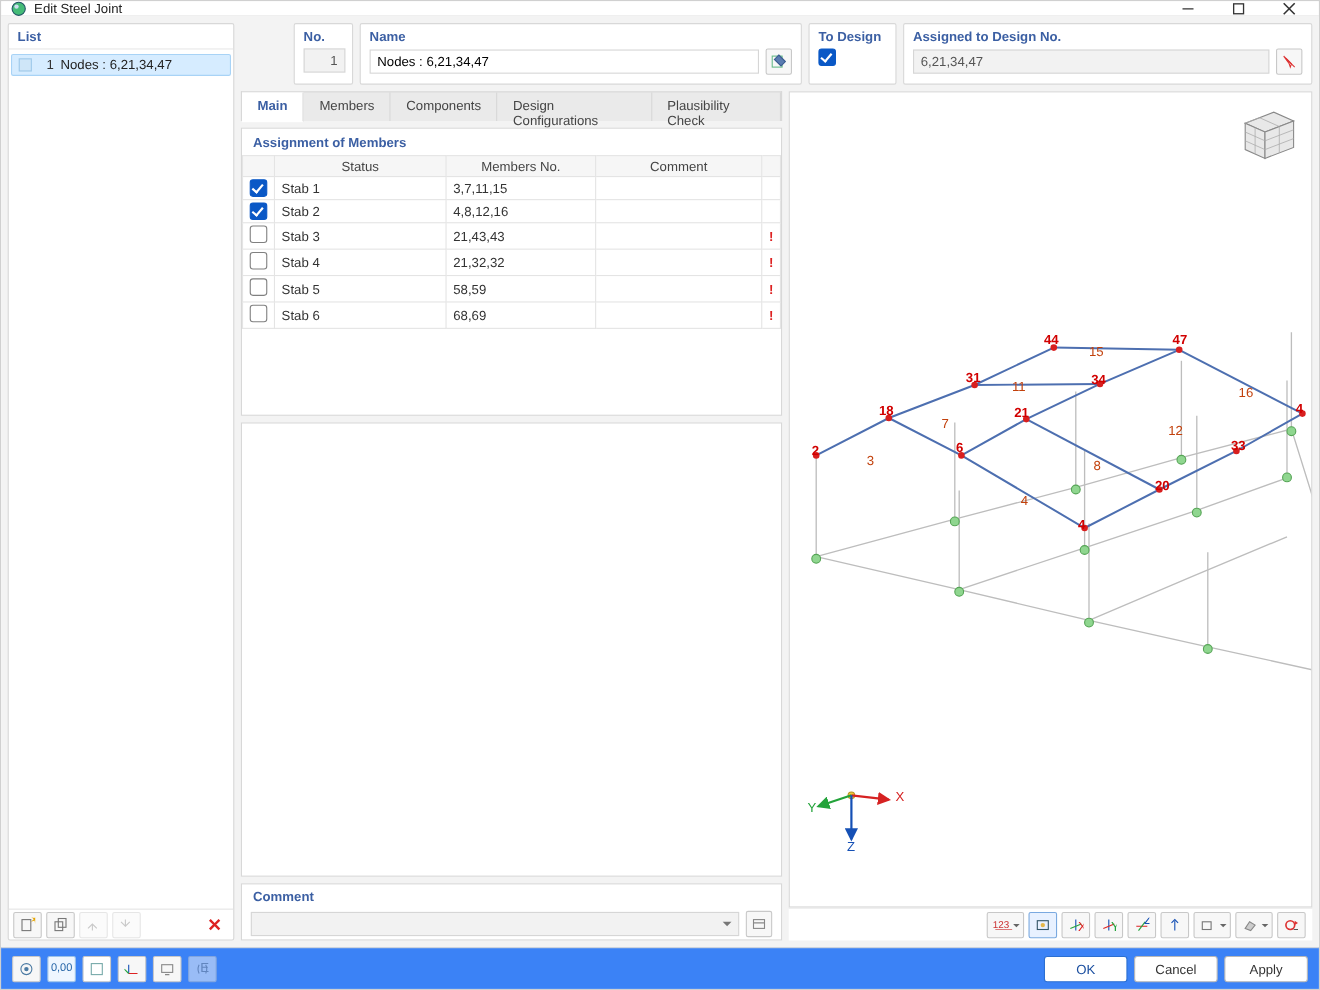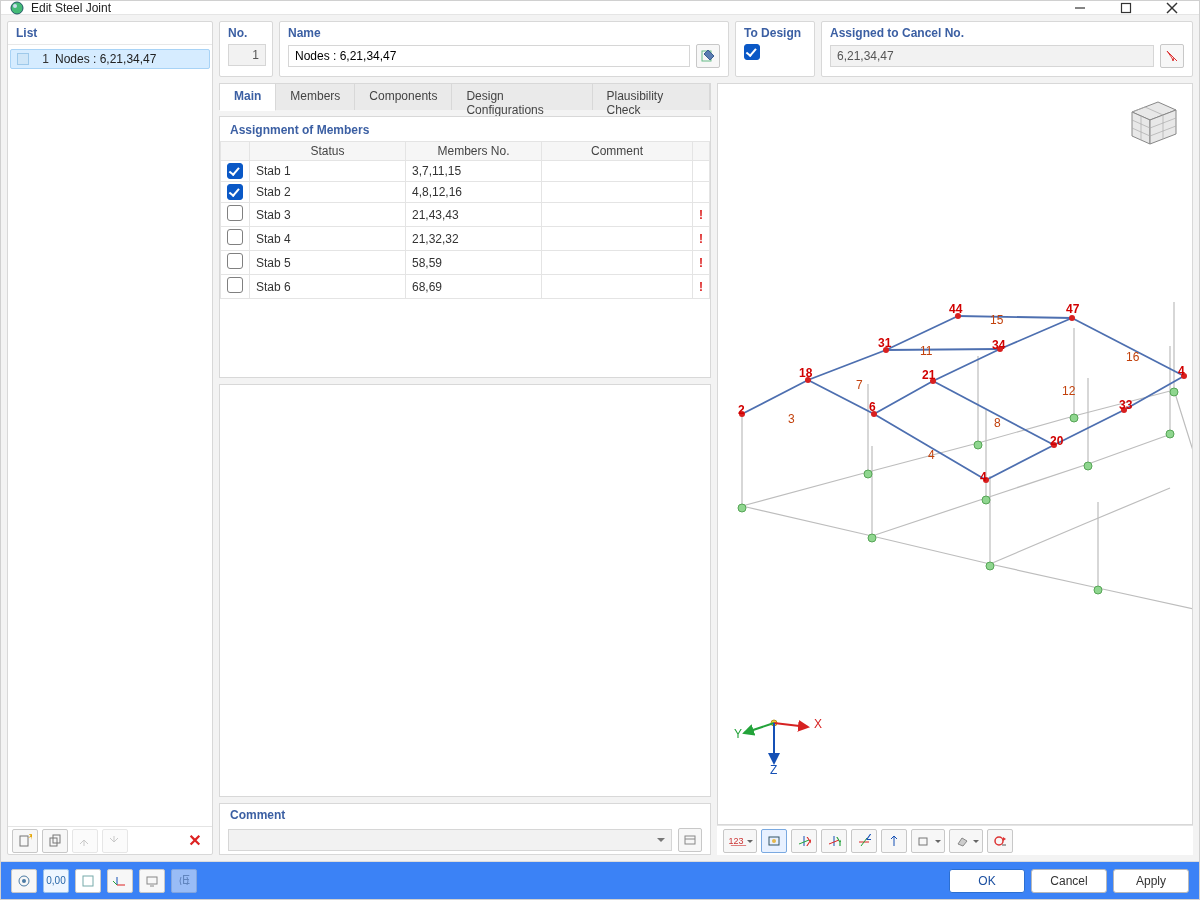--- a/index.html
+++ b/index.html
@@ -21,21 +21,21 @@
 
   .tree-panel { width:206px; display:flex; flex-direction:column; }
   .tree-header { color:#3b5fa3; font-weight:600; padding:4px 8px; border-bottom:1px solid #e8e8e8; }
   .tree-body { flex:1; padding:4px 2px; }
   .tree-row { display:flex; align-items:center; gap:6px; padding:2px 6px; background:#d6ecff; border:1px solid #a8d3f6; border-radius:2px; }
   .tree-square { width:12px; height:12px; background:#cfe6f8; border:1px solid #9ec9ea; }
   .tree-row .num { width:14px; text-align:right; color:#333; }
   .tree-row .txt { color:#222; }
   .tree-footer { height:28px; border-top:1px solid #e4e4e4; display:flex; align-items:center; padding:0 4px; gap:4px; }
 
-  .no-panel { width:54px; }
+  .no-panel { width:54px;margin-left:48px; }
   .no-input { width:38px; text-align:right; background:#f2f2f2; color:#555; border:1px solid #d6d6d6; padding:3px 6px; }
   .name-panel { flex:1; }
   .name-input { flex:1; background:#fff; border:1px solid #d6d6d6; padding:3px 6px; }
   .iconbtn { width:24px; height:24px; border:1px solid #c8c8c8; background:#f7f7f7; border-radius:2px; display:flex; align-items:center; justify-content:center; }
   .todesign-panel { width:80px; }
   .cb { width:16px; height:16px; border:1px solid #808080; border-radius:3px; display:inline-flex; align-items:center; justify-content:center; background:#fff;}
   .cb.checked { background:#0a58c6; border-color:#0a58c6; }
   .cb.checked::after { content:""; width:8px; height:4px; border:2px solid #fff; border-top:none; border-right:none; transform:rotate(-50deg) translateY(-1px); }
   .assigned-panel { width:372px; }
   .assigned-input { flex:1; background:#f2f2f2; border:1px solid #d6d6d6; padding:3px 6px; color:#555;}
@@ -60,21 +60,21 @@
   .col-warn { width:14px; text-align:center; }
   .warn { color:#d22; font-weight:700; }
 
   .blank-panel { flex:1; background:#fff; border:1px solid #d8d8d8; }
   .comment-panel { height:52px; background:#fff; border:1px solid #d8d8d8; }
   .comment-row { display:flex; gap:6px; padding:2px 8px; align-items:center; }
   .comment-select { flex:1; height:22px; border:1px solid #d6d6d6; background:#f2f2f2; position:relative; }
   .comment-select::after { content:""; position:absolute; right:6px; top:8px; border:4px solid transparent; border-top-color:#777; }
 
   .viewport { flex:1; background:#fff; border:1px solid #d8d8d8; position:relative; overflow:hidden; }
-  .view-toolbar { height:30px; border-top:1px solid #e4e4e4; display:flex; align-items:center; gap:4px; padding:0 6px; justify-content:flex-start; background:#fff; }
+  .view-toolbar { height:30px; border-top:1px solid #e4e4e4; display:flex; align-items:center; gap:4px; padding:0 6px; justify-content:flex-end; background:#fff; }
   .tbtn { width:26px; height:24px; border:1px solid #c8c8c8; background:#f7f7f7; border-radius:2px; display:flex; align-items:center; justify-content:center; font-size:10px; color:#444; position:relative; }
   .tbtn.dd::after { content:""; position:absolute; right:3px; top:10px; border:3px solid transparent; border-top-color:#666; }
   .tbtn.dd { width:34px; padding-right:8px;}
   .tbtn.active { background:#e8f1ff; border-color:#7aa9e0; }
 
   .footer { height:38px; display:flex; align-items:center; border-top:1px solid #dcdcdc; background:#3b82f6; padding:0 10px; gap:6px; }
   .footer .spacer { flex:1; }
   .btn { min-width:76px; height:24px; border:1px solid #b8b8b8; background:#fff; border-radius:3px; display:flex; align-items:center; justify-content:center; color:#333; }
   .btn.primary { border-color:#2c6fd1; color:#1b4fa0; }
   .smbtn { width:26px; height:24px; border:1px solid #c8c8c8; background:#f7f7f7; border-radius:2px; display:flex; align-items:center; justify-content:center; font-size:10px; }
@@ -177,21 +177,21 @@
               </div>
             </div>
           </div>
           <div class="panel todesign-panel">
             <div class="panel-label">To Design</div>
             <div class="panel-body">
                 <span class="cb checked"></span>
               </div>
           </div>
           <div class="panel assigned-panel">
-            <div class="panel-label">Assigned to Cancel No.</div>
+            <div class="panel-label">Assigned to Design No.</div>
             <div class="panel-body">
               <input class="assigned-input" readonly="" value="6,21,34,47" style="">
               <div class="iconbtn">
                 <svg width="14" height="14">
                     <path d="M2 2 L7 9 L8 12 L9 9 L6 6 Z" fill="#fff" stroke="#d33"></path>
                     <line x1="4" y1="4" x2="12" y2="12" stroke="#d33"></line>
                   </svg>
               </div>
             </div>
           </div>

